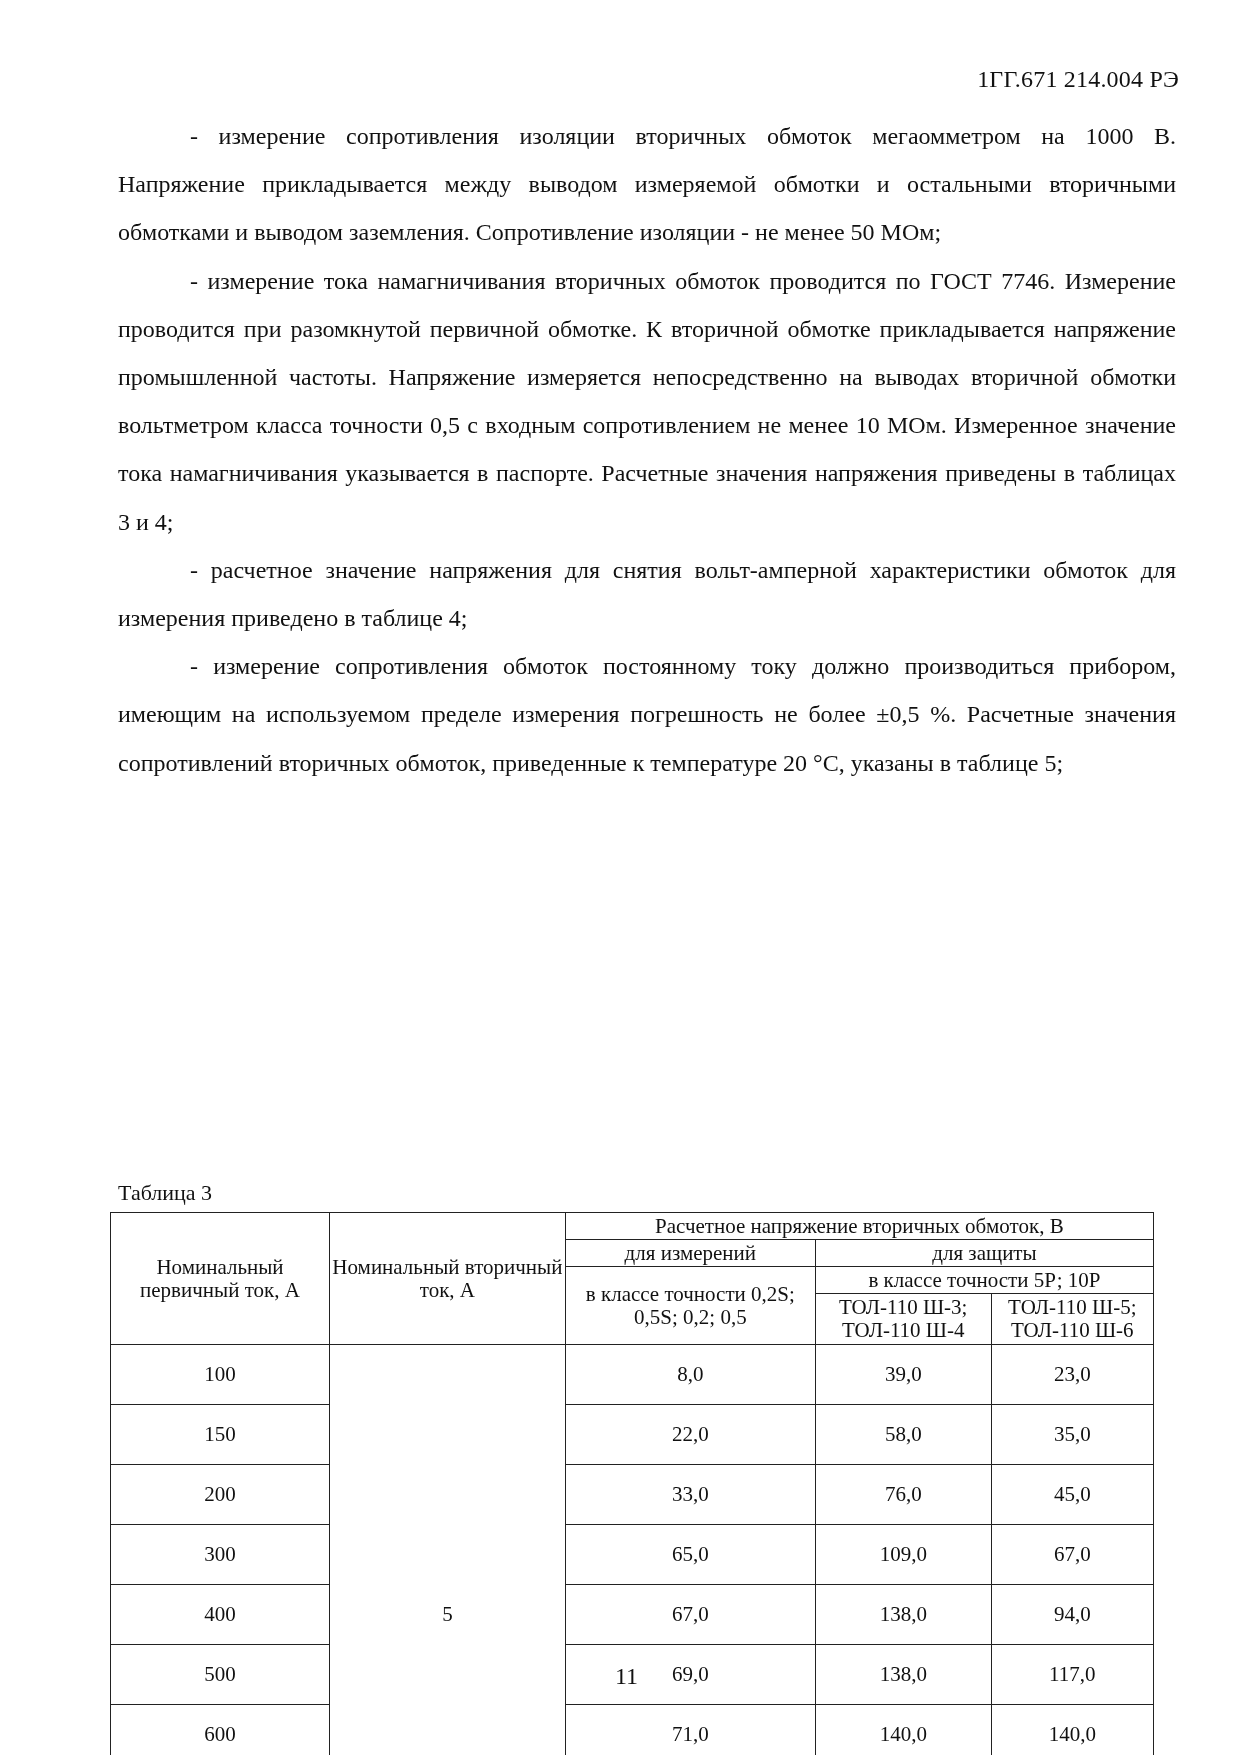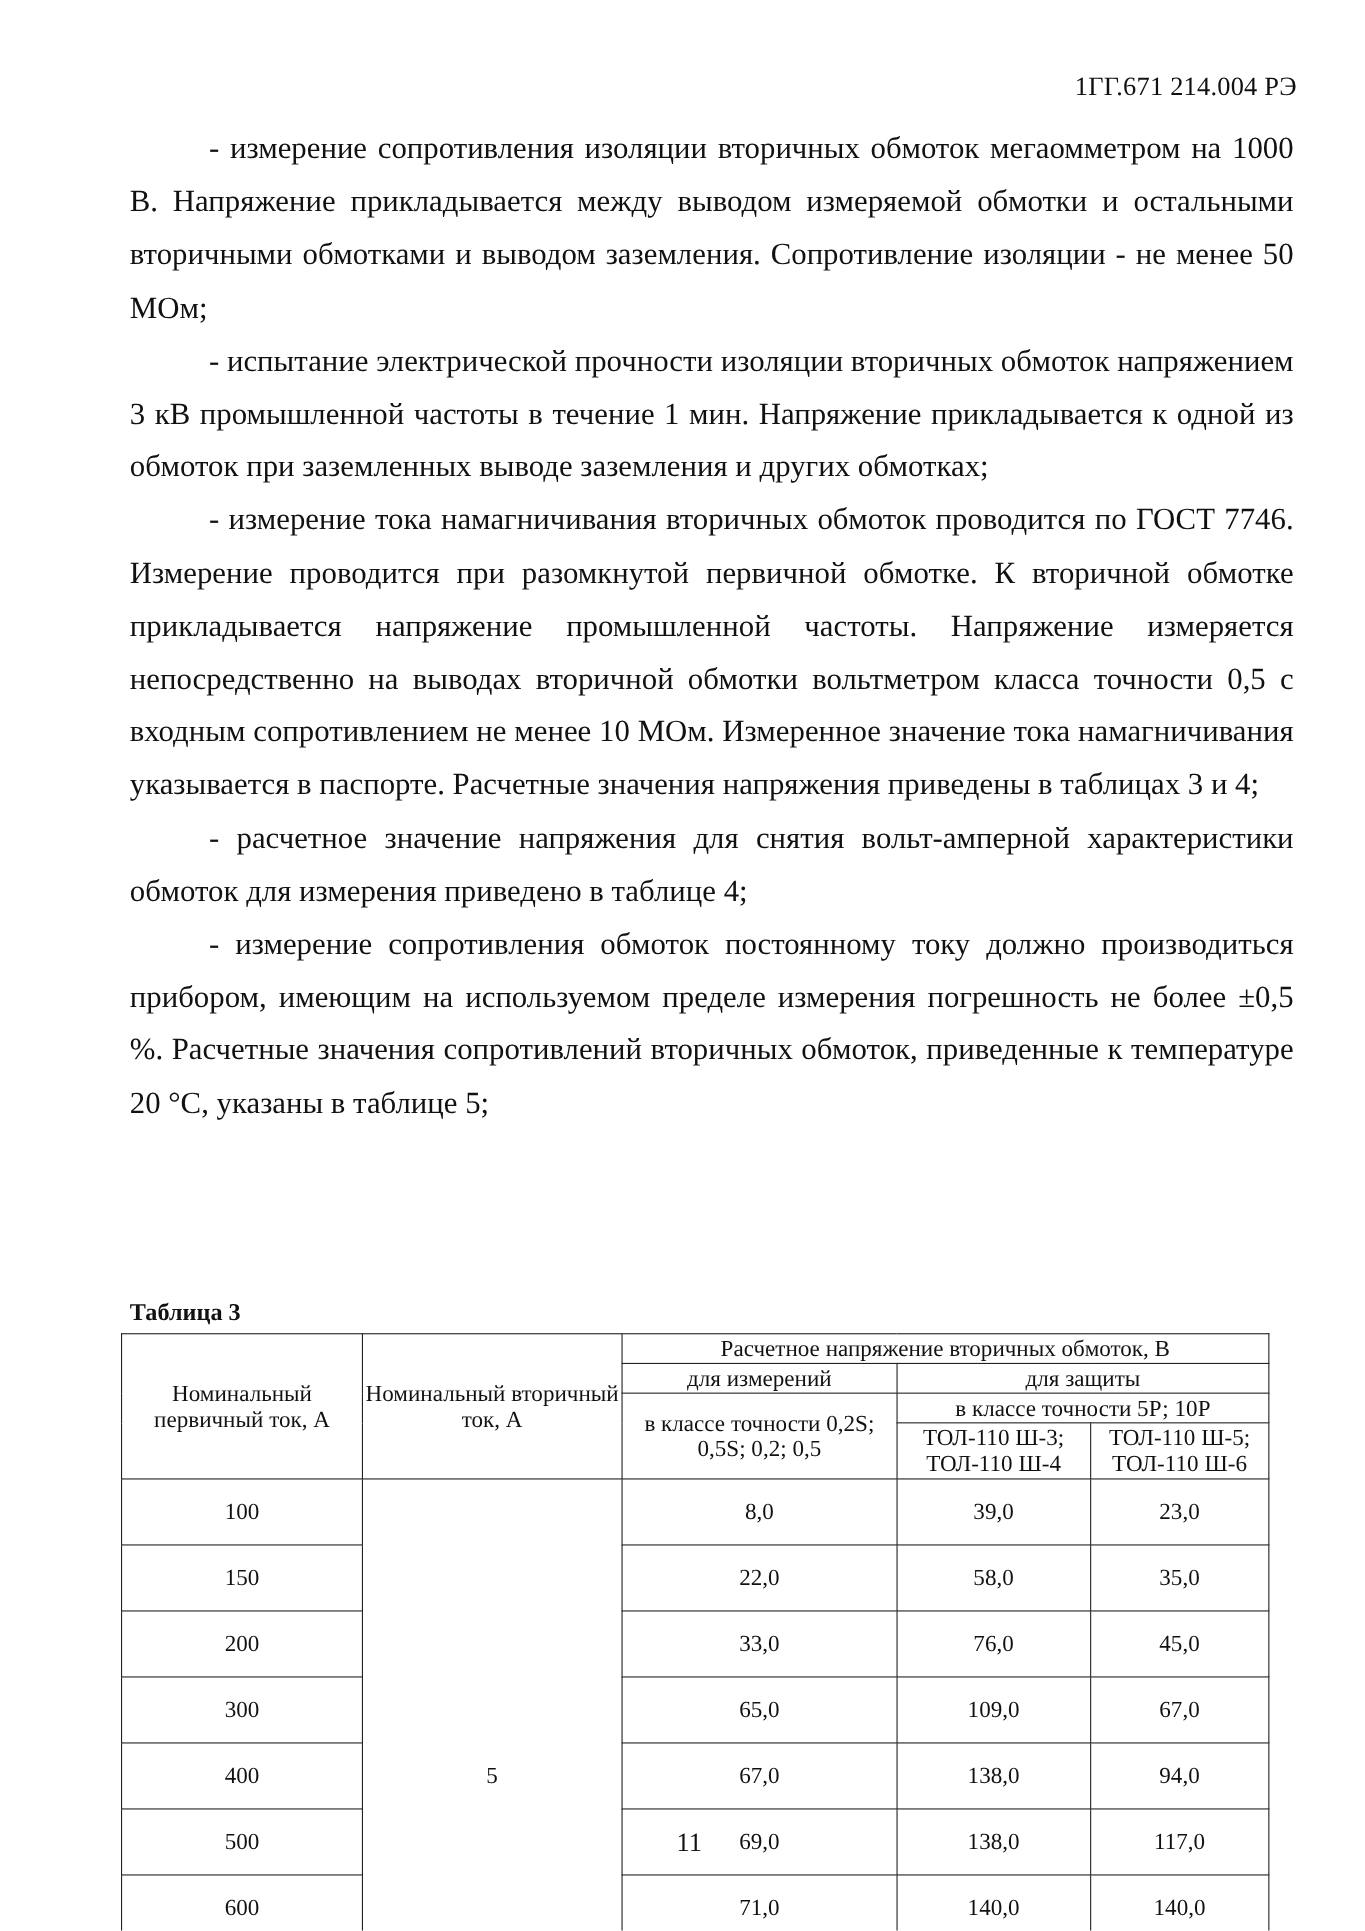--- a/index.html
+++ b/index.html
@@ -7,27 +7,26 @@
     width: 1241px; height: 1755px; position: relative; overflow: hidden;
     font-family: "Liberation Serif", "DejaVu Serif", serif;
     color: #111111;
   }
   .doc-code {
     position: absolute; top: 66px; right: 62px;
     font-size: 24px; letter-spacing: 0.2px;
   }
   .body-text {
     position: absolute; left: 118px; top: 112px; width: 1058px;
-    font-size: 28px; line-height: 48.2px; text-align: justify;
+    font-size: 24px; line-height: 48.2px; text-align: justify;
   }
   .body-text p { margin: 0; text-indent: 72px; }
   .table-caption {
     position: absolute; left: 118px; top: 1180px;
     font-size: 22px;
-    font-weight: bold;
   }
   table.t3 {
     position: absolute; left: 110px; top: 1212px;
     width: 1044px; border-collapse: collapse;
     font-size: 21px; line-height: 23px;
     table-layout: fixed;
   }
   table.t3 td {
     border: 1.5px solid #222222; text-align: center; vertical-align: middle;
     padding: 0 2px;
@@ -41,21 +40,20 @@
     padding-left: 12px;
   }
 </style>
 </head>
 <body>
 
 <div class="doc-code">1ГГ.671 214.004 РЭ</div>
 
 <div class="body-text">
   <p>-  измерение сопротивления изоляции вторичных обмоток мегаомметром на 1000 В. Напряжение прикладывается между выводом измеряемой обмотки и остальными вторичными обмотками и выводом заземления. Сопротивление изоляции - не менее 50 МОм;</p>
-  <p>-  испытание электрической прочности изоляции вторичных обмоток напряжением 3 кВ промышленной частоты в течение 1 мин. Напряжение прикладывается к одной из обмоток при заземленных выводе заземления и других обмотках;</p>
   <p>-  измерение тока намагничивания вторичных обмоток проводится по ГОСТ 7746. Измерение проводится при разомкнутой первичной обмотке. К вторичной обмотке прикладывается напряжение промышленной частоты. Напряжение измеряется непосредственно на выводах вторичной обмотки вольтметром класса точности 0,5 с входным сопротивлением не менее 10 МОм. Измеренное значение тока намагничивания указывается в паспорте. Расчетные значения напряжения приведены в таблицах 3 и 4;</p>
   <p>-  расчетное значение напряжения для снятия вольт-амперной характеристики обмоток для измерения приведено в таблице 4;</p>
   <p>-  измерение сопротивления обмоток постоянному току должно производиться прибором, имеющим на используемом пределе измерения погрешность не более ±0,5 %. Расчетные значения сопротивлений вторичных обмоток, приведенные к температуре 20 °С, указаны в таблице 5;</p>
 </div>
 
 <div class="table-caption">Таблица 3</div>
 
 <table class="t3">
   <colgroup>
     <col style="width:197px">

